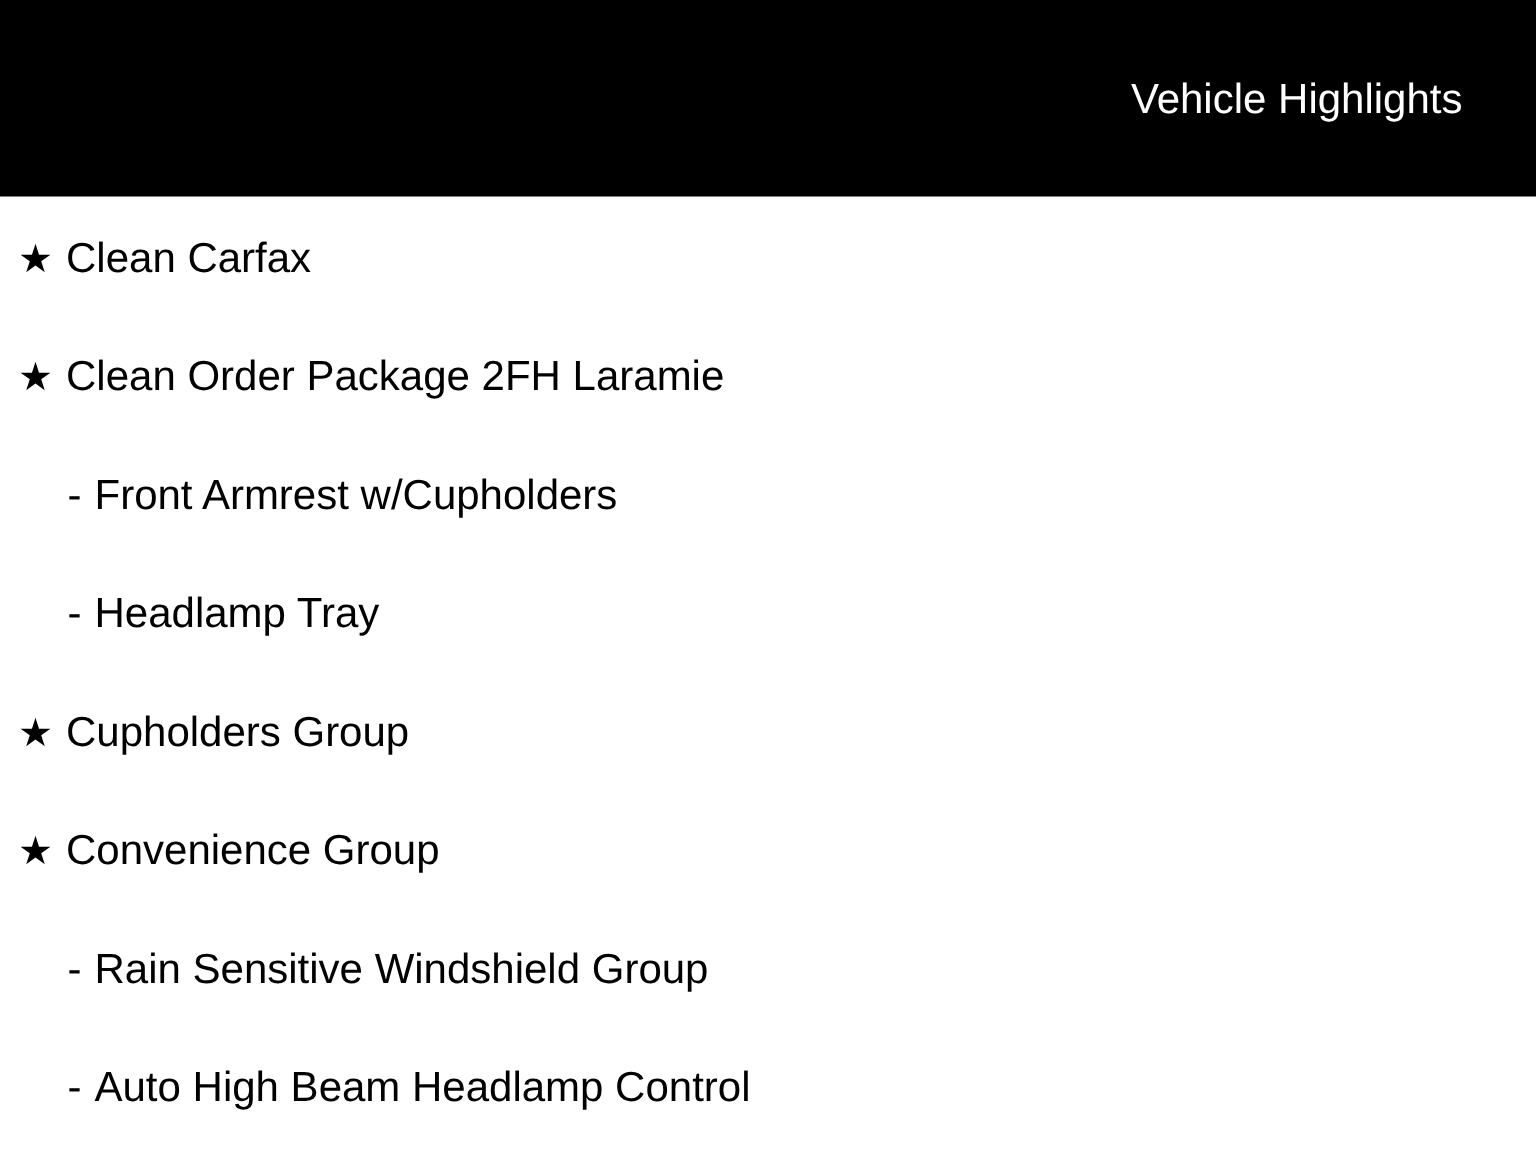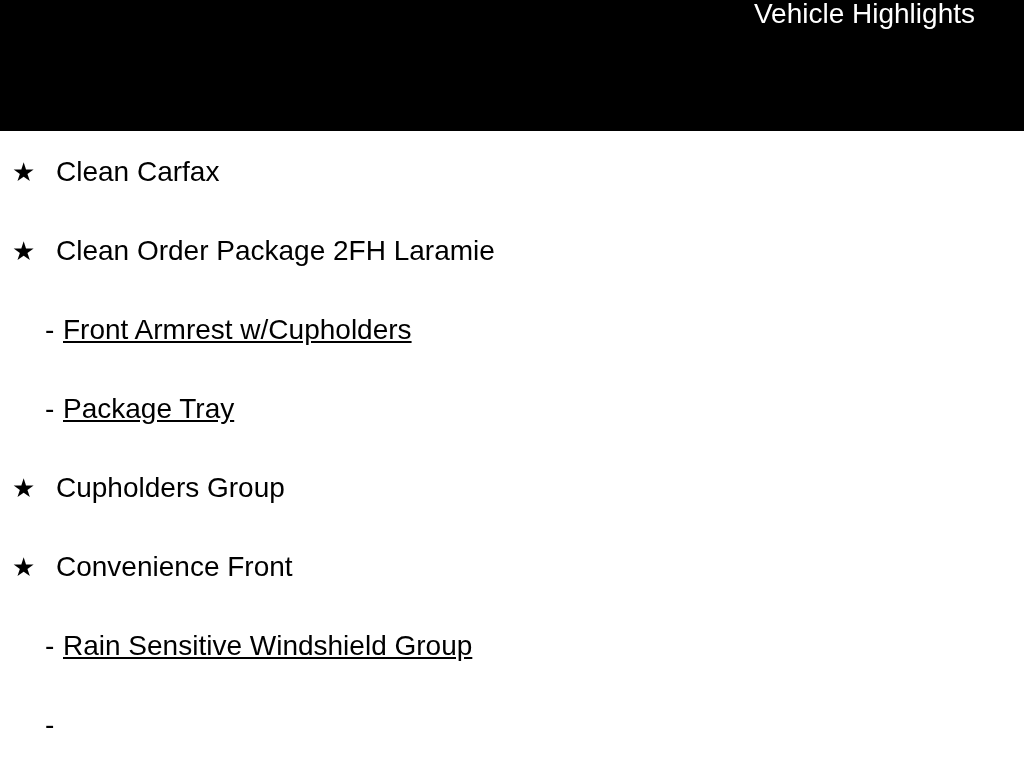--- a/index.html
+++ b/index.html
@@ -11,20 +11,21 @@
   .page {
     position: relative;
     width: 1024px; height: 768px;
     background: #ffffff;
   }
   .header {
     position: relative;
     width: 100%; height: 131px;
     background: #000000;
     display: flex;
+    align-items: center;
     justify-content: flex-end;
     padding-right: 49px;
     box-sizing: border-box;
   }
   .header .title {
     color: #ffffff;
     font-size: 28px;
     line-height: 28px;
     white-space: nowrap;
   }
@@ -42,30 +43,29 @@
   }
   .row .bullet {
     position: absolute;
     left: 12px;
     top: 0;
     font-size: 26px;
     line-height: 28px;
   }
   .row .label {
     position: absolute;
-    left: 56px;
+    left: 44px;
     top: 0;
   }
   .row.sub .bullet {
     left: 45px;
     font-size: 28px;
   }
   .row.sub .label {
     left: 63px;
-    text-decoration: underline;
   }
 </style>
 </head>
 <body>
 
 <div class="page" style="background: rgb(255, 255, 255);">
 
   <div class="header" style="background: rgb(0, 0, 0);">
     <div class="title" style="color: rgb(255, 255, 255);">Vehicle Highlights</div>
   </div>
@@ -82,36 +82,37 @@
       <span class="label">Clean Order Package 2FH Laramie</span>
     </div>
 
     <div class="row sub" style="color: rgb(0, 0, 0);">
       <span class="bullet">-</span>
       <span class="label">Front Armrest w/Cupholders</span>
     </div>
 
     <div class="row sub" style="color: rgb(0, 0, 0);">
       <span class="bullet">-</span>
-      <span class="label">Package Tray</span>
+      <span class="label">Headlamp Tray</span>
     </div>
 
     <div class="row" style="color: rgb(0, 0, 0);">
       <span class="bullet">★</span>
       <span class="label">Cupholders Group</span>
     </div>
 
     <div class="row" style="color: rgb(0, 0, 0);">
       <span class="bullet">★</span>
-      <span class="label">Convenience Front</span>
+      <span class="label">Convenience Group</span>
     </div>
 
     <div class="row sub" style="color: rgb(0, 0, 0);">
       <span class="bullet">-</span>
       <span class="label">Rain Sensitive Windshield Group</span>
     </div>
 
     <div class="row sub" style="color: rgb(0, 0, 0);">
       <span class="bullet">-</span>
+      <span class="label">Auto High Beam Headlamp Control</span>
     </div>
 
   </div>
 </div>
 
 </body></html>

